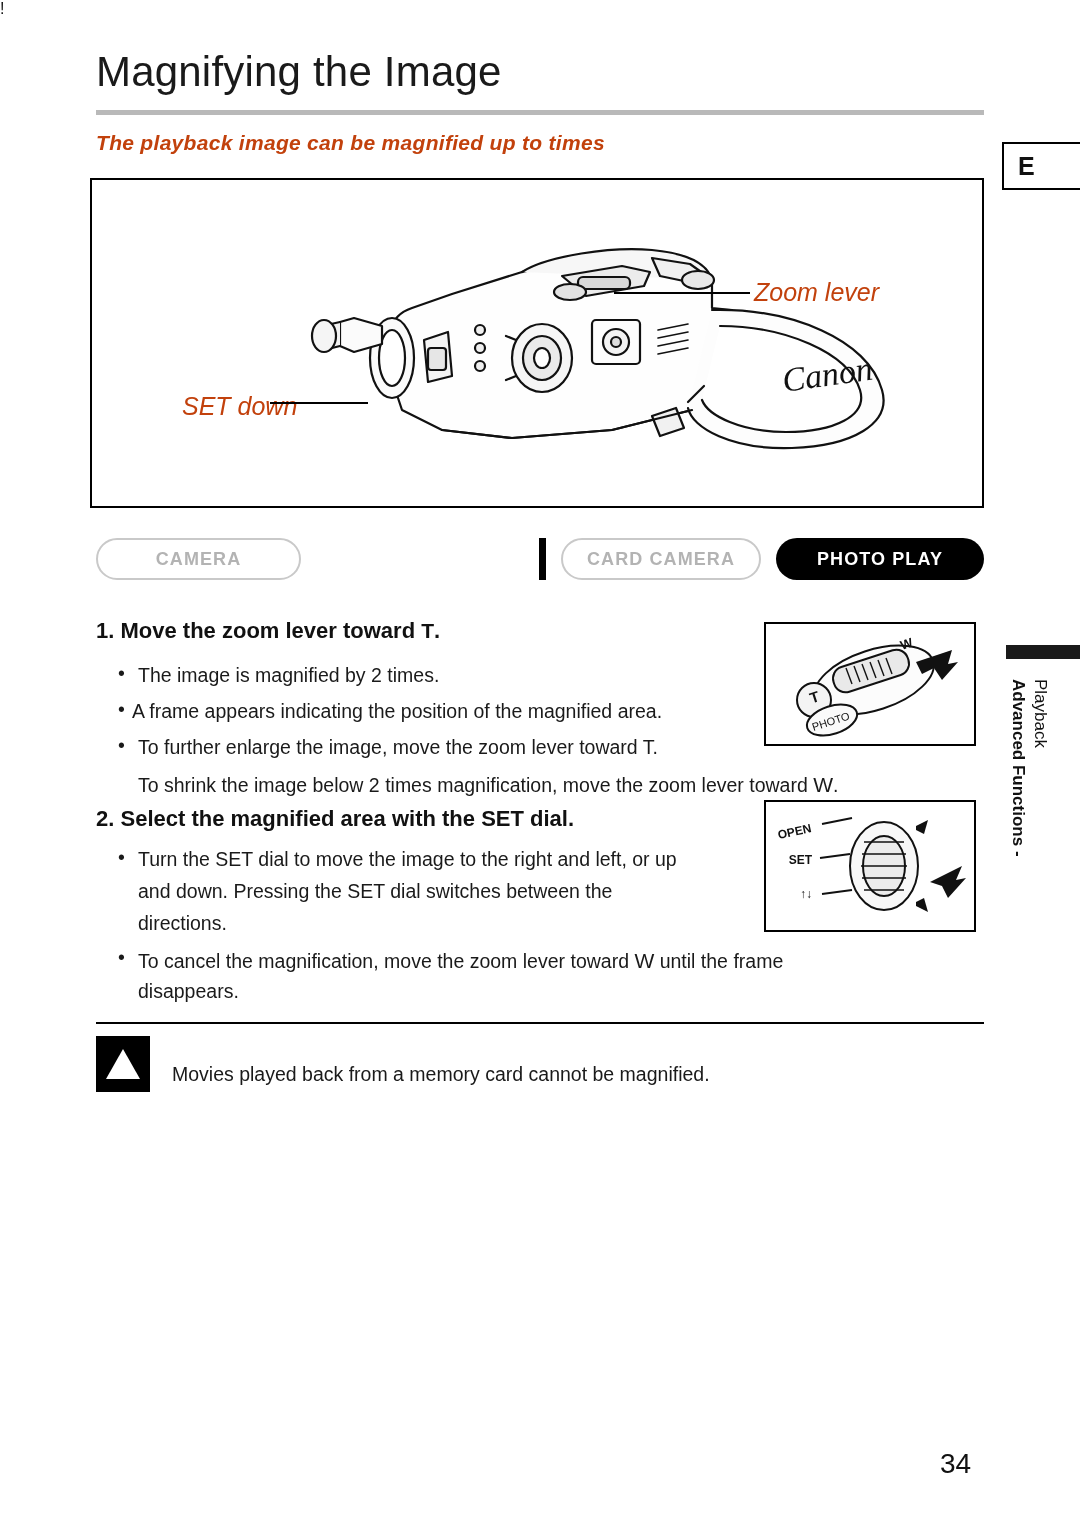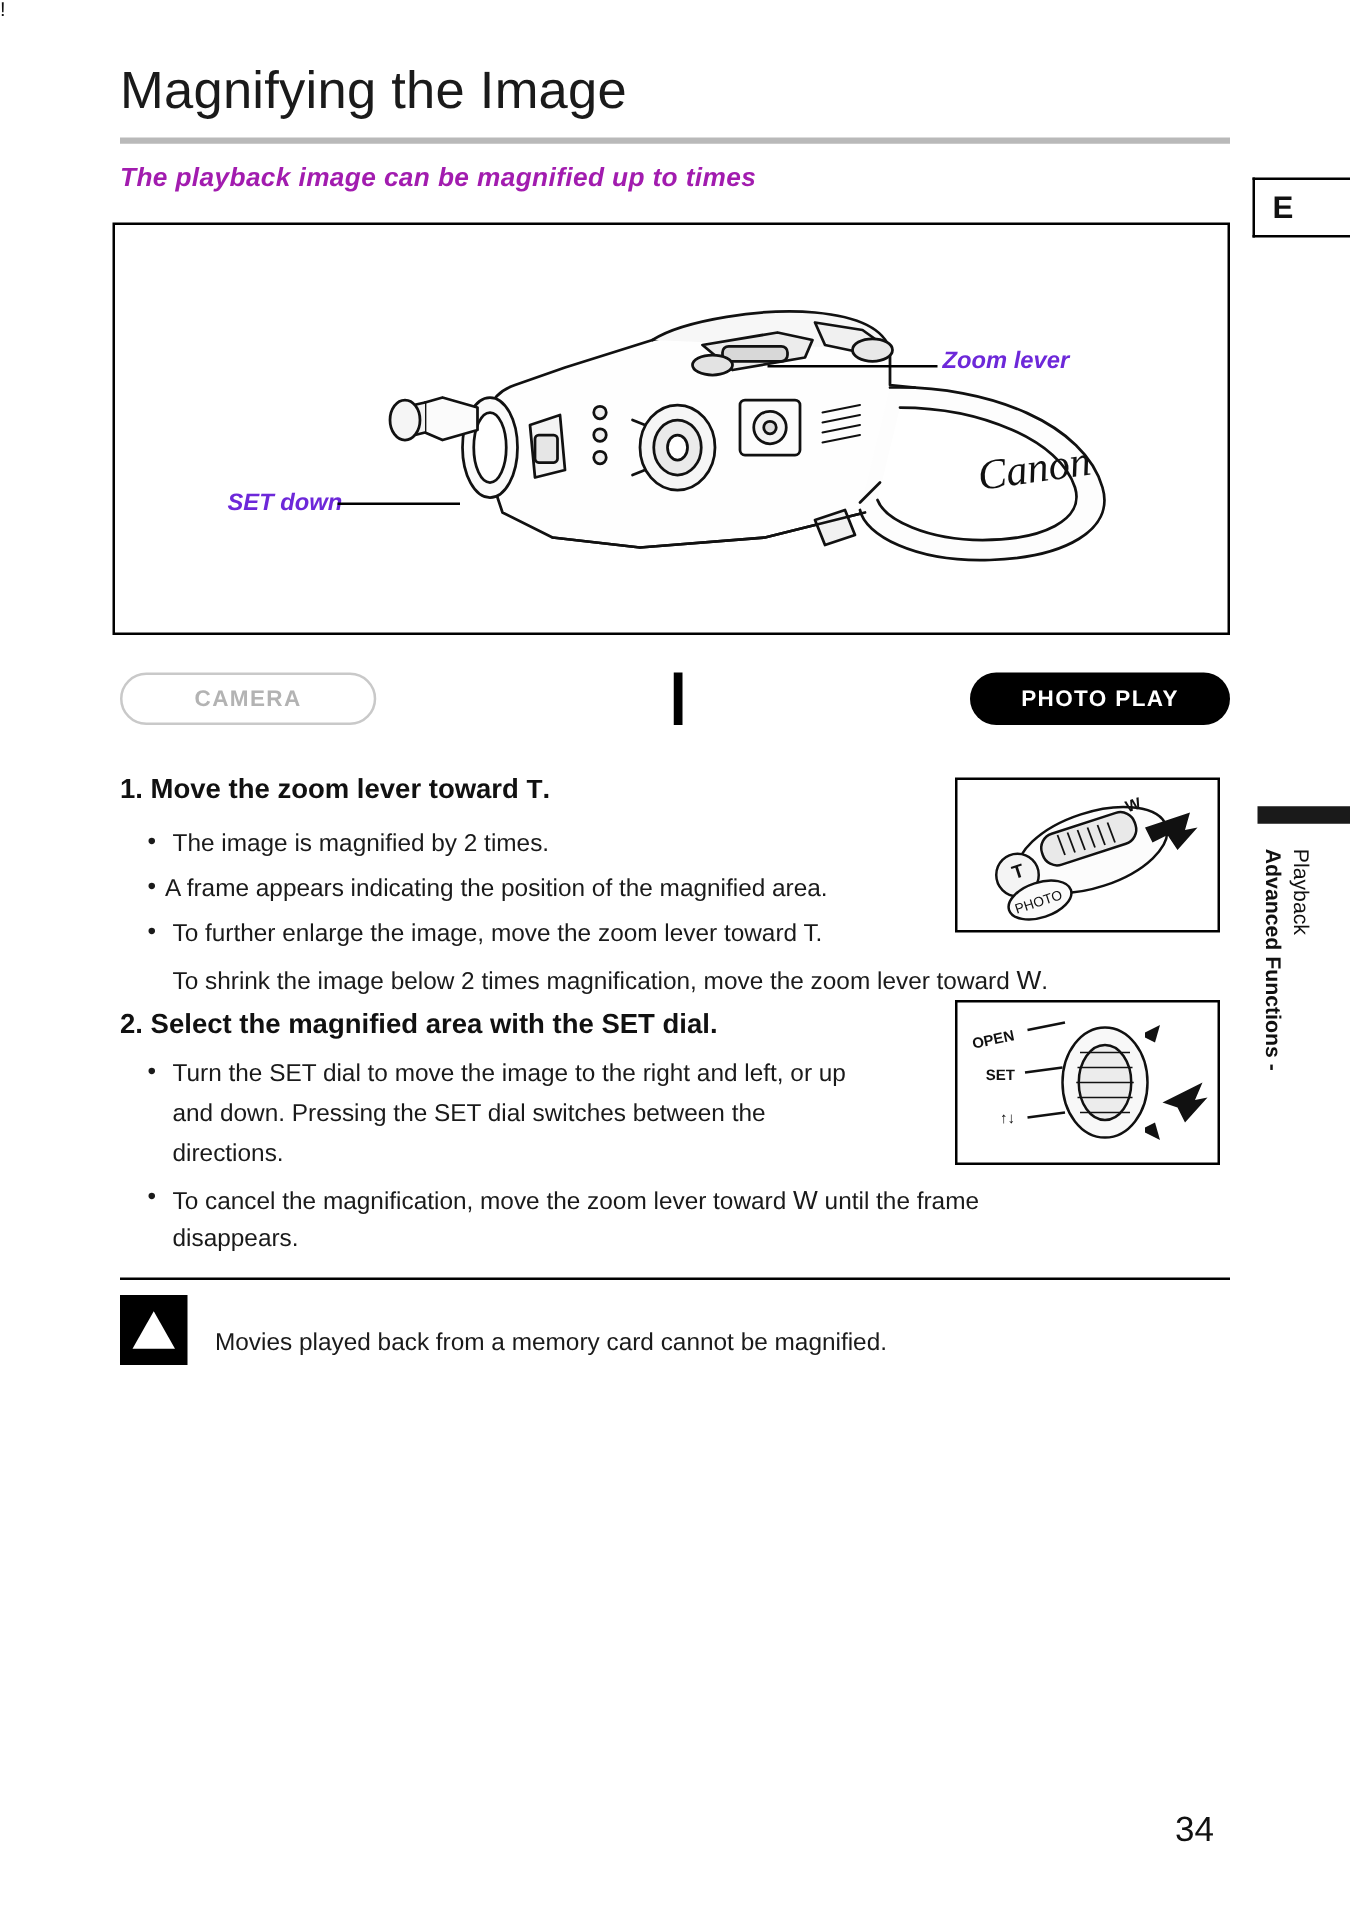--- a/index.html
+++ b/index.html
@@ -36,21 +36,21 @@
   }
 
   
   .subtitle {
     position: absolute;
     left: 96px;
     top: 131px;
     font-size: 21px;
     font-weight: bold;
     font-style: italic;
-    color: #a21caf;
+    color: #c2410c;
     letter-spacing: 0.3px;
   }
 
   
   .e-tab {
     position: absolute;
     right: 0px;
     top: 142px;
     width: 78px;
     height: 48px;
@@ -81,24 +81,24 @@
     left: 90px;
     top: 178px;
     width: 894px;
     height: 330px;
     border: 2px solid #000;
     box-sizing: border-box;
     background: #fff;
   }
   .callout-label {
     position: absolute;
-    font-size: 19px;
-    font-weight: bold;
+    font-size: 25px;
+    font-weight: normal;
     font-style: italic;
-    color: #6d28d9;
+    color: #c2410c;
   }
   .callout-line {
     position: absolute;
     background: #000;
     height: 2px;
   }
 
   
   .mode-row {
     position: absolute;
@@ -318,20 +318,21 @@
   <div class="callout-label" style="left:662px; top:98px;">Zoom lever</div>
   <div class="callout-line" style="left:522px; top:112px; width:136px;"></div>
 
   <div class="callout-label" style="left:90px; top:212px;">SET down</div>
   <div class="callout-line" style="left:178px; top:222px; width:98px;"></div>
 </div>
 
 <div class="mode-row">
   <div class="pill off" style="left:0px; width:205px;">CAMERA</div>
   <div class="pill-divider" style="left:443px;"></div>
+  <div class="pill off" style="left:465px; width:200px;">CARD CAMERA</div>
   <div class="pill on" style="left:680px; width:208px;">PHOTO PLAY</div>
 </div>
 
 <div class="step-head" style="left:96px; top:618px;">
   <span>1.</span>
   <span>Move the zoom lever toward </span><span class="tw">T</span><span>.</span>
 </div>
 
 <div class="bullet" style="left:118px; top:662px;">•</div>
 <div class="body-text" style="left:138px; top:662px; width:620px;">The image is magnified by 2 times.</div>

